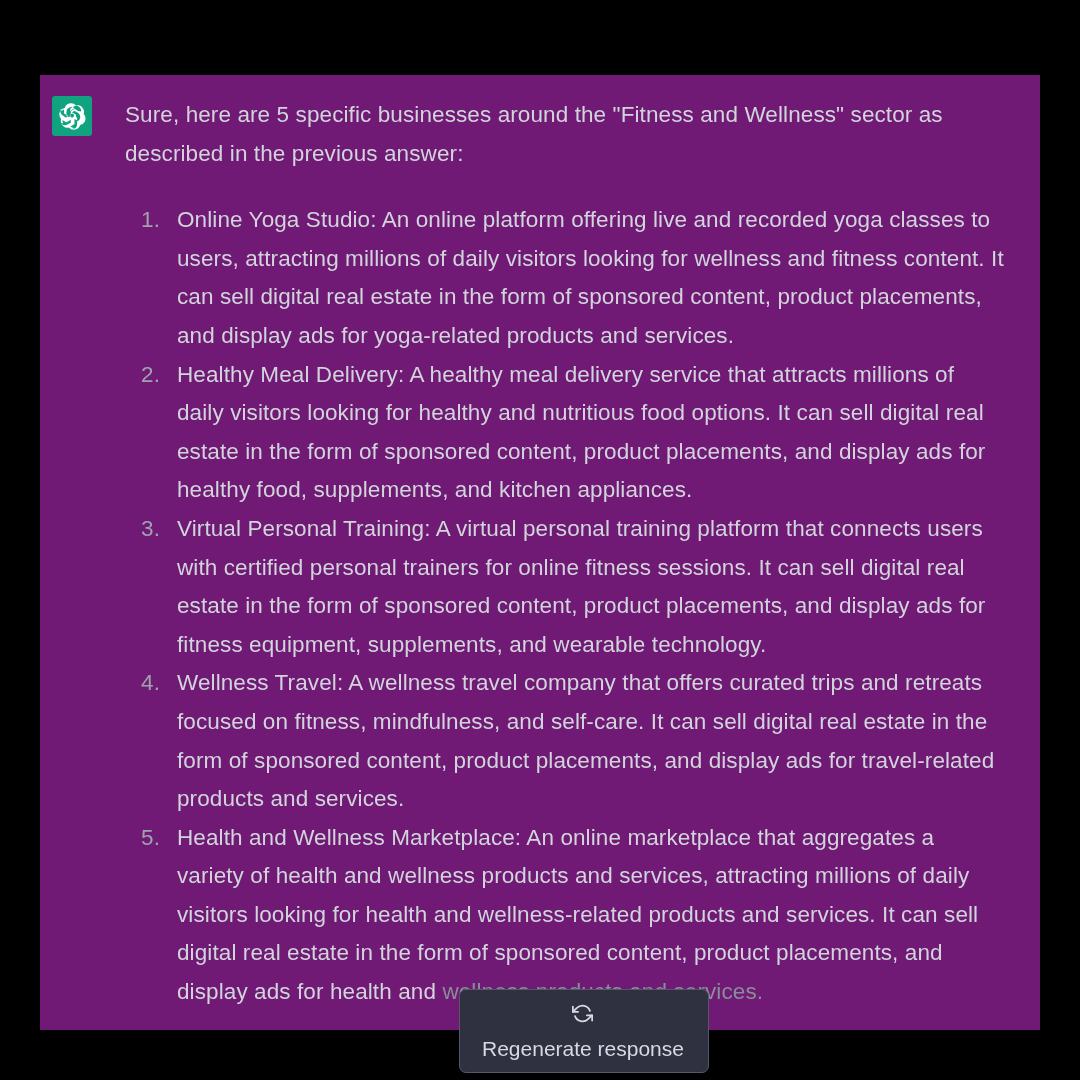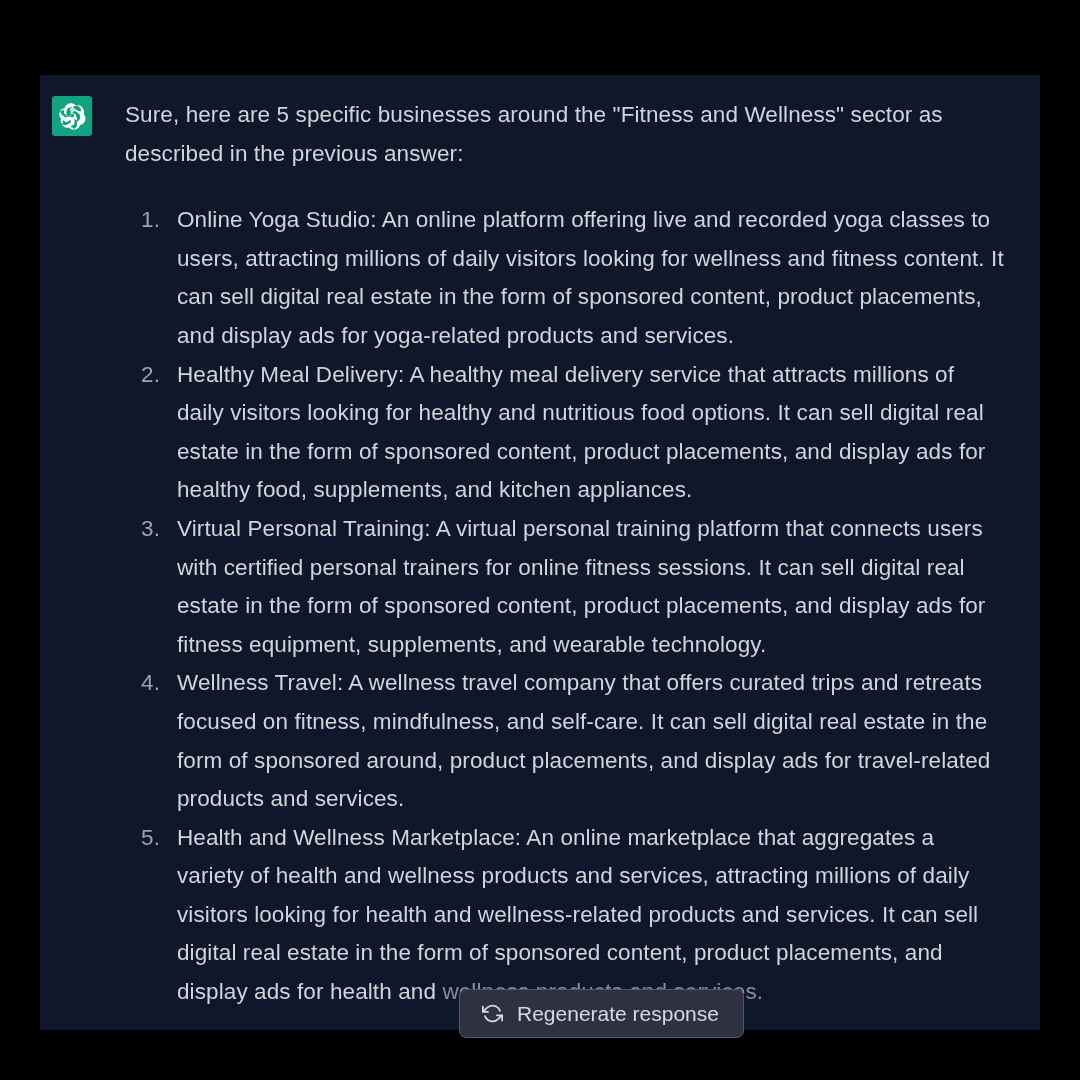--- a/index.html
+++ b/index.html
@@ -19,21 +19,21 @@
     background: #000000;
   }
 
   
   #message-panel {
     position: absolute;
     left: 40px;
     top: 75px;
     width: 1000px;
     height: 955px;
-    background: #0f172a;
+    background: #701a75;
     overflow: hidden;
   }
 
   #message-inner {
     position: relative;
     display: flex;
     align-items: flex-start;
     padding: 21px 0 0 0;
     height: 100%;
   }
@@ -111,20 +111,21 @@
     gap: 14px;
     padding: 13px 24px 13px 22px;
     background: #2f3140;
     border: 1px solid #565869;
     border-radius: 7px;
     color: #d9d9e3;
     font-size: 21px;
     line-height: 1;
     white-space: nowrap;
     cursor: pointer;
+    flex-direction: column;
   }
   #regenerate-icon { width: 21px; height: 21px; display: block; flex: 0 0 auto; }
   #regenerate-label { display: block; }
 </style>
 </head>
 <body>
 
 <div id="screen">
 
   <div id="message-panel">
@@ -144,21 +145,21 @@
           <li>
             <span>Online Yoga Studio: An online platform offering live and recorded yoga classes to users, attracting millions of daily visitors looking for wellness and fitness content. It can sell digital real estate in the form of sponsored content, product placements, and display ads for yoga-related products and services.</span>
           </li>
           <li>
             <span>Healthy Meal Delivery: A healthy meal delivery service that attracts millions of daily visitors looking for healthy and nutritious food options. It can sell digital real estate in the form of sponsored content, product placements, and display ads for healthy food, supplements, and kitchen appliances.</span>
           </li>
           <li>
             <span>Virtual Personal Training: A virtual personal training platform that connects users with certified personal trainers for online fitness sessions. It can sell digital real estate in the form of sponsored content, product placements, and display ads for fitness equipment, supplements, and wearable technology.</span>
           </li>
           <li>
-            <span>Wellness Travel: A wellness travel company that offers curated trips and retreats focused on fitness, mindfulness, and self-care. It can sell digital real estate in the form of sponsored around, product placements, and display ads for travel-related products and services.</span>
+            <span>Wellness Travel: A wellness travel company that offers curated trips and retreats focused on fitness, mindfulness, and self-care. It can sell digital real estate in the form of sponsored content, product placements, and display ads for travel-related products and services.</span>
           </li>
           <li>
             <span>Health and Wellness Marketplace: An online marketplace that aggregates a variety of health and wellness products and services, attracting millions of daily visitors looking for health and wellness-related products and services. It can sell digital real estate in the form of sponsored content, product placements, and display ads for health and </span><span class="tail-faded">wellness products and services.</span>
           </li>
         </ol>
 
       </div>
     </div>
   </div>
 

